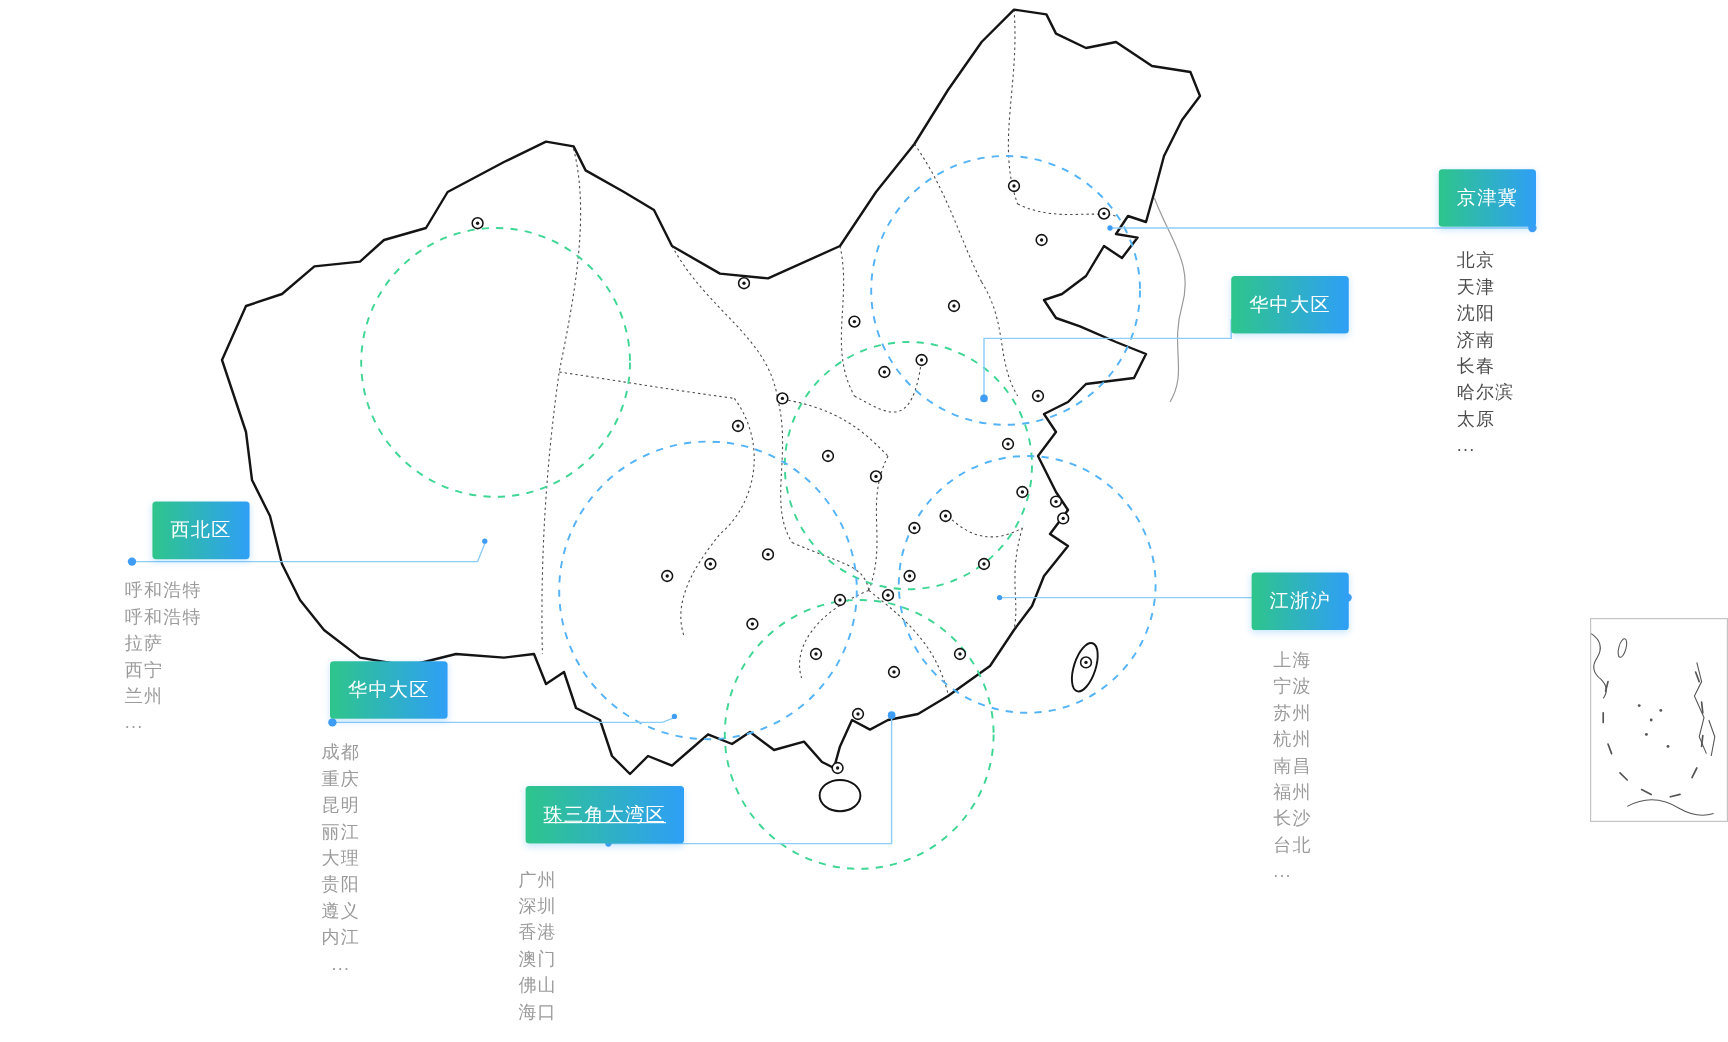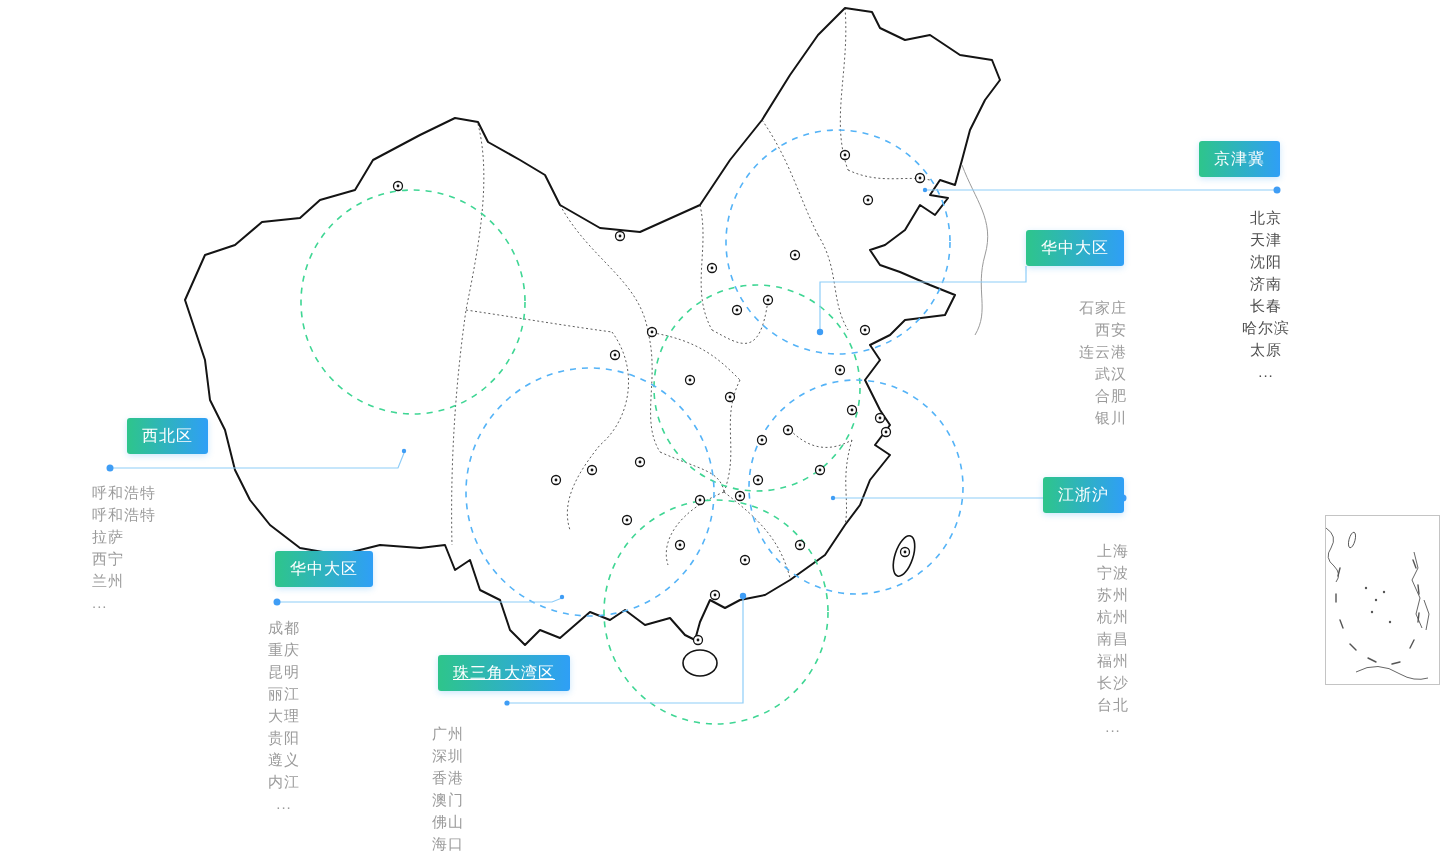--- a/index.html
+++ b/index.html
@@ -2,43 +2,43 @@
 <html><head>
 <meta charset="utf-8">
 <style>
   html,body{margin:0;padding:0;background:#fff;}
   #canvas{
     position:relative;width:1440px;height:868px;overflow:hidden;background:#fff;
     font-family:"Liberation Sans","DejaVu Sans",sans-serif;
   }
   #map-svg{position:absolute;left:0;top:0;width:1440px;height:868px;}
   .region-btn{
-    position:absolute;height:36px;display:flex;align-items:center;justify-content:center;
+    position:absolute;height:48px;display:flex;align-items:center;justify-content:center;
     padding:0 15px;color:#fff;font-size:16px;font-weight:500;letter-spacing:1px;
     background:linear-gradient(90deg,#2ec58b,#2f9ff6);border-radius:3px;cursor:pointer;
     box-shadow:0 2px 6px rgba(47,159,246,.25);white-space:nowrap;
   }
   .city-list{
     position:absolute;list-style:none;margin:0;padding:0;
     font-size:15px;line-height:22px;color:#9b9b9b;letter-spacing:1px;
   }
   .city-list.dark{color:#4d4d4d;}
-  .city-list.center{text-align:center;}
+  .city-list.center{}
   .city-list.right{text-align:right;}
   
   #btn-jingjinji{left:1199px;top:141px;}
   #btn-huazhong{left:1026px;top:230px;text-align:center;}
   #btn-xibei{left:108px;top:418px;margin-left:19px;}
   #btn-jiangzhehu{left:1043px;top:449px;margin-top:28px;}
   #btn-chuanyu{left:275px;top:551px;}
   #btn-zhusanjiao{left:438px;top:655px;text-decoration:underline;}
   
   #list-jingjinji{left:1214px;top:207px;width:104px;}
   #list-huazhong{left:1029px;top:297px;width:98px;}
-  #list-xibei{left:92px;top:482px;}
+  #list-xibei{left:104px;top:482px;}
   #list-jiangzhehu{left:1061px;top:512px;width:104px;margin-top:28px;}
   #list-chuanyu{left:268px;top:617px;text-align:center;}
   #list-zhusanjiao{left:432px;top:723px;}
 </style>
 </head>
 <body>
 
 <div id="canvas">
 
   <svg id="map-svg" viewBox="0 0 1440 868" xmlns="http://www.w3.org/2000/svg">
@@ -220,28 +220,20 @@
     <li>北京</li>
     <li>天津</li>
     <li>沈阳</li>
     <li>济南</li>
     <li>长春</li>
     <li>哈尔滨</li>
     <li>太原</li>
     <li>...</li>
   </ul>
 
-  <ul id="list-huazhong" class="city-list right">
-    <li>石家庄</li>
-    <li>西安</li>
-    <li>连云港</li>
-    <li>武汉</li>
-    <li>合肥</li>
-    <li>银川</li>
-  </ul>
 
   <ul id="list-xibei" class="city-list">
     <li>呼和浩特</li>
     <li>呼和浩特</li>
     <li>拉萨</li>
     <li>西宁</li>
     <li>兰州</li>
     <li>...</li>
   </ul>
 

